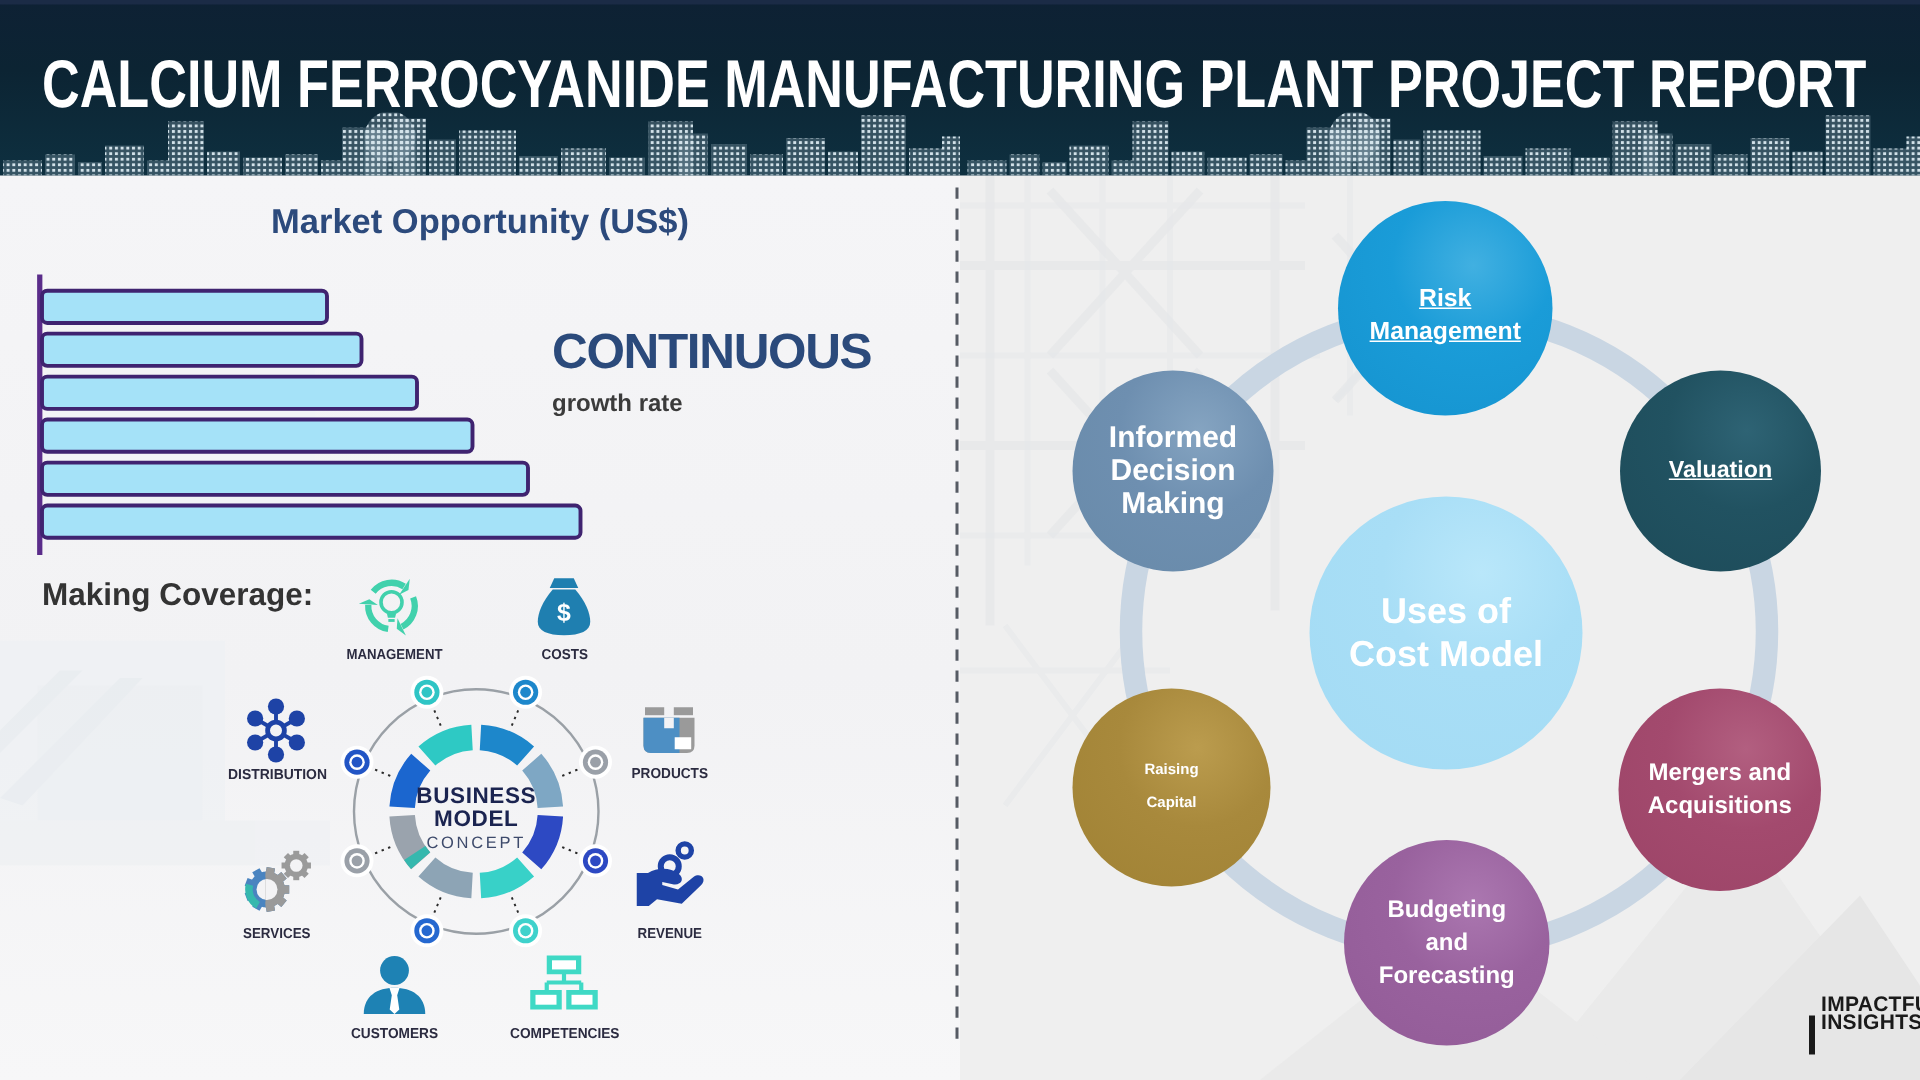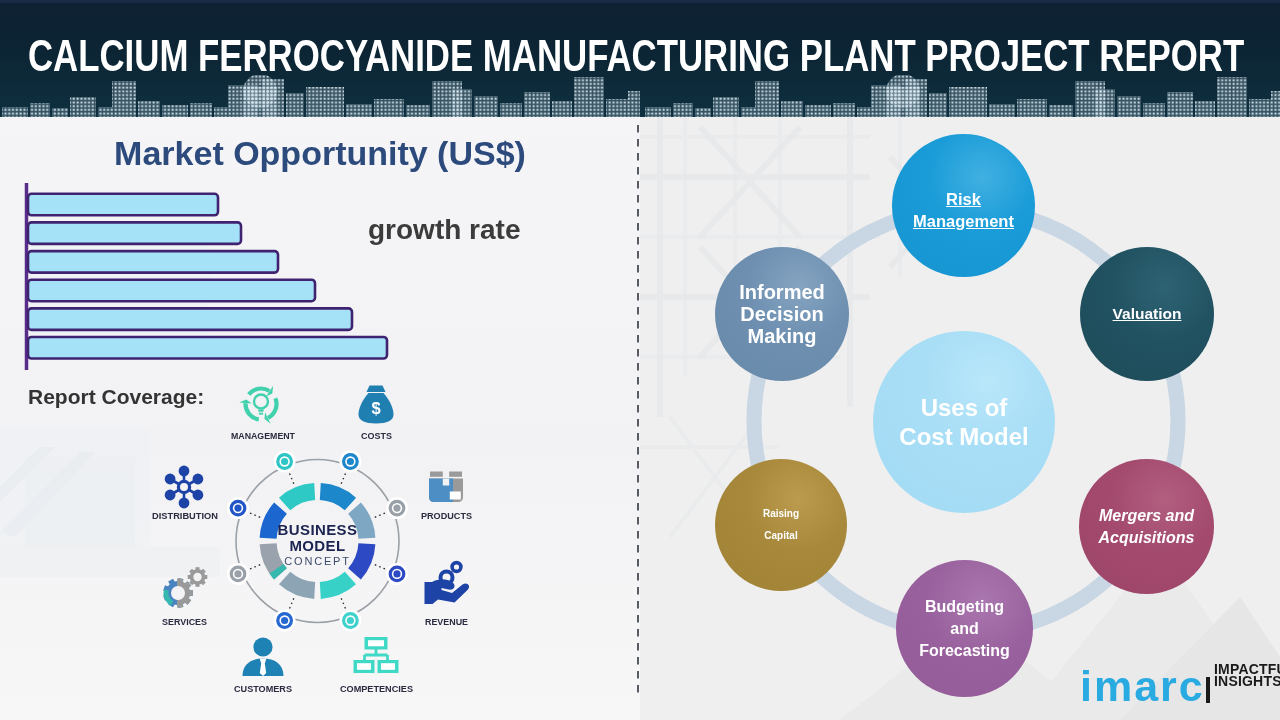--- a/index.html
+++ b/index.html
@@ -9,40 +9,40 @@
 
   
   .banner { position:absolute; top:0; left:0; width:1280px; height:117px;
     background:linear-gradient(180deg,#0e2134 0%,#0c2433 40%,#0e3040 100%);padding-left:16px; }
   .banner h1 { position:absolute; top:30px; left:28px;
     color:#ffffff; font-size:45px; font-weight:bold; white-space:nowrap;
     transform:scaleX(0.773); transform-origin:left center; letter-spacing:0px; }
 
   
   .mkt-title { position:absolute; top:134px; left:0; width:640px; text-align:center;
-    color:#2c4a7c; font-size:34px; font-weight:bold; }
+    color:#2c4a7c; font-size:23px; font-weight:bold; }
   .growth { position:absolute; left:368px; top:206px; color:#3b3b3b; font-weight:bold; }
   .growth .l1 { font-size:20px; }
   .growth .l2 { font-size:33px; color:#2b4a7b; margin-top:9px; letter-spacing:-0.9px; }
-  .growth .l3 { font-size:28px; margin-top:8px; }
+  .growth .l3 { font-size:16px; margin-top:8px; }
   .rc { position:absolute; left:28px; top:385px; font-size:21px; font-weight:bold; color:#333; }
 
   
   .circ { position:absolute; border-radius:50%; display:flex; align-items:center;
     justify-content:center; text-align:center; color:#fff; font-weight:bold; }
   .c-risk { left:892px; top:134px; width:143px; height:143px; font-size:16.5px; line-height:22px; padding-top:8px;
     background:radial-gradient(circle at 63% 30%, #41b0e1 0%, #1a9cd8 40%, #1593cf 100%);text-decoration:underline; }
   .c-val { left:1080px; top:247px; width:134px; height:134px; font-size:15.5px;
     background:radial-gradient(circle at 63% 30%, #2e6374 0%, #215261 42%, #1d4b59 100%);text-decoration:underline; }
   .c-idm { left:715px; top:247px; width:134px; height:134px; font-size:20px; line-height:22px;
     background:radial-gradient(circle at 63% 30%, #85a4c1 0%, #6e8fb0 42%, #688aa9 100%); }
   .c-rai { left:715px; top:459px; width:132px; height:132px; font-size:10px; line-height:22px;
     background:radial-gradient(circle at 63% 30%, #bb9c4e 0%, #a8893c 42%, #a08234 100%); }
   .c-ma  { left:1079px; top:459px; width:135px; height:135px; font-size:16px; line-height:22px;
-    background:radial-gradient(circle at 63% 30%, #b25f80 0%, #a34a6e 42%, #9c4467 100%);font-style:italic; }
+    background:radial-gradient(circle at 63% 30%, #b25f80 0%, #a34a6e 42%, #9c4467 100%); }
   .c-bud { left:896px; top:560px; width:137px; height:137px; font-size:16px; line-height:22px;
     background:radial-gradient(circle at 63% 30%, #ab77b0 0%, #99629e 42%, #925b97 100%); }
   .c-ctr { left:873px; top:331px; width:182px; height:182px; font-size:24px; line-height:29px;
     background:radial-gradient(circle at 63% 28%, #b9e7fa 0%, #a8def6 38%, #a3dbf4 100%); }
 
   
   .imarc { position:absolute; left:1080px; top:652px; width:190px; height:60px; }
   .imarc .word { position:absolute; left:0px; top:10px; font-size:43px; font-weight:bold;
     color:#29abe2; letter-spacing:2px; }
   .imarc .bar { position:absolute; left:126px; top:25px; width:3.5px; height:26px; background:#1a1a1a; }
@@ -193,24 +193,25 @@
     <rect x="8" y="13.8" width="190" height="21.5" rx="3.5"></rect>
     <rect x="8" y="42.4" width="213" height="21.5" rx="3.5"></rect>
     <rect x="8" y="71.1" width="250" height="21.5" rx="3.5"></rect>
     <rect x="8" y="99.7" width="287" height="21.5" rx="3.5"></rect>
     <rect x="8" y="128.4" width="324" height="21.5" rx="3.5"></rect>
     <rect x="8" y="157.0" width="359" height="21.5" rx="3.5"></rect>
   </g>
 </svg>
 
 <div class="growth">
+  <div class="l2">CONTINUOUS</div>
   <div class="l3">growth rate</div>
 </div>
 
-<div class="rc">Report Coverage:</div>
+<div class="rc">Making Coverage:</div>
 
 <svg class="abs" style="left:140px;top:380px;" width="345" height="330" viewBox="0 0 345 330">
   <g id="bm">
   <circle cx="177.5" cy="161.0" r="81.5" fill="none" stroke="#9aa0a6" stroke-width="1.6"></circle>
   <path d="M 180.3 111.6 A 49.5 49.5 0 0 1 210.4 124.0" fill="none" stroke="#1d87cb" stroke-width="17"></path>
   <path d="M 214.5 128.1 A 49.5 49.5 0 0 1 226.9 158.2" fill="none" stroke="#7ea7c4" stroke-width="17"></path>
   <path d="M 226.9 163.8 A 49.5 49.5 0 0 1 214.5 193.9" fill="none" stroke="#2d49c3" stroke-width="17"></path>
   <path d="M 210.4 198.0 A 49.5 49.5 0 0 1 180.3 210.4" fill="none" stroke="#38d1c8" stroke-width="17"></path>
   <path d="M 174.7 210.4 A 49.5 49.5 0 0 1 144.6 198.0" fill="none" stroke="#8da4b5" stroke-width="17"></path>
   <path d="M 140.5 193.9 A 49.5 49.5 0 0 1 128.1 163.8" fill="none" stroke="#9aa3ad" stroke-width="17"></path>
@@ -377,16 +378,15 @@
 
 <div class="circ c-risk">Risk<br>Management</div>
 <div class="circ c-val">Valuation</div>
 <div class="circ c-idm">Informed<br>Decision<br>Making</div>
 <div class="circ c-rai">Raising<br>Capital</div>
 <div class="circ c-ma">Mergers and<br>Acquisitions</div>
 <div class="circ c-bud">Budgeting<br>and<br>Forecasting</div>
 <div class="circ c-ctr">Uses of<br>Cost Model</div>
 
 <div class="imarc">
-  <div class="word">imarc</div>
   <div class="bar"></div>
   <div class="tag">IMPACTFUL<br>INSIGHTS</div>
 </div>
 
 </body></html>

